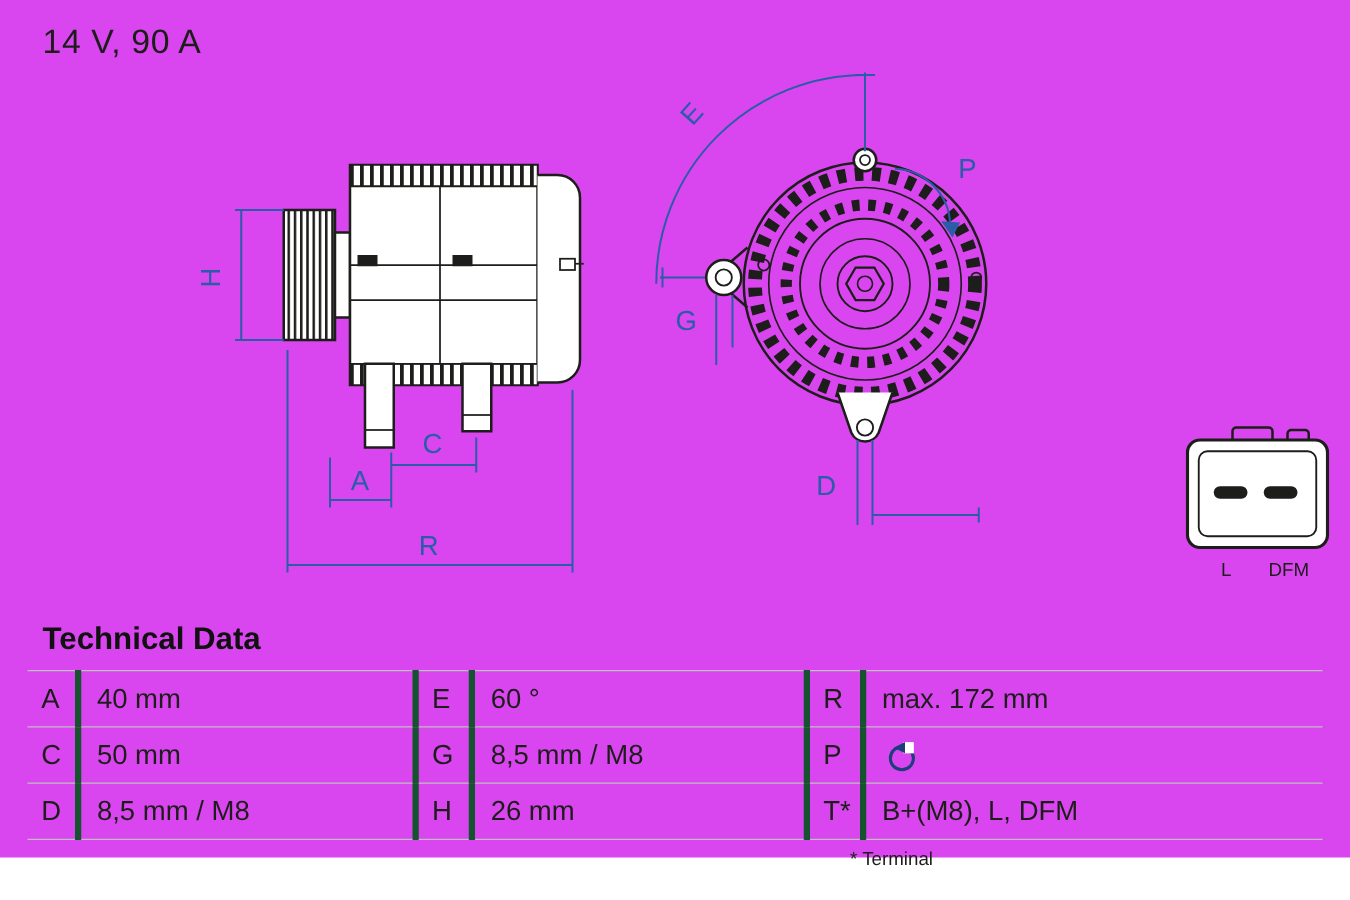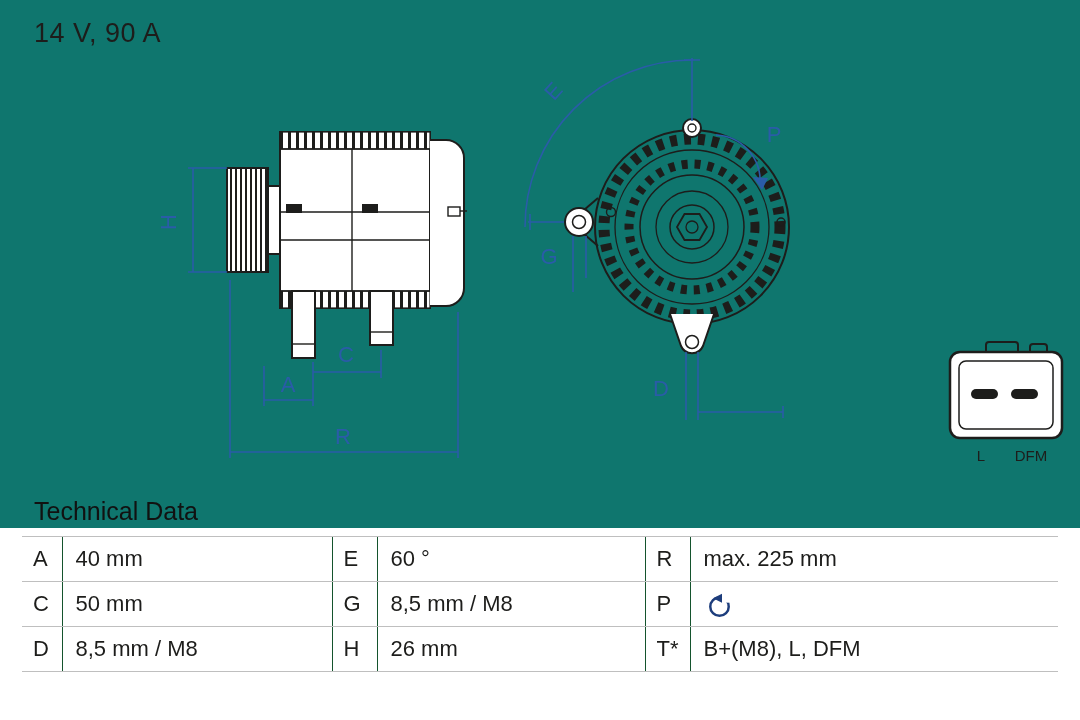--- a/index.html
+++ b/index.html
@@ -1,27 +1,27 @@
 <!DOCTYPE html>
 <html><head>
 <meta charset="utf-8">
 <style>
   * { margin:0; padding:0; box-sizing:border-box; }
   html,body { width:1080px; height:720px; background:#ffffff; font-family:"Liberation Sans",sans-serif; color:#1d1d1b; overflow:hidden; }
-  .page { position:relative; width:1080px; height:528px; background:#0f766e; }
+  .page { position:relative; width:1080px; height:686px; background:#d946ef; }
   .title { position:absolute; left:34px; top:18px; font-size:27px; letter-spacing:0.5px; }
   svg.drawing { position:absolute; left:0; top:0; }
   svg text { stroke:none; }
   .dim-label { font-size:22px; fill:#2a5ca8; font-family:"Liberation Sans",sans-serif; }
   .conn-label { font-size:15px; fill:#1d1d1b; font-family:"Liberation Sans",sans-serif; }
   .tech { position:absolute; left:0; top:497px; width:1080px; }
-  .tech h2 { margin-left:34px; font-size:25px; font-weight:normal; color:#111; }
+  .tech h2 { margin-left:34px; font-size:25px; font-weight:bold; color:#111; }
   table.specs { border-collapse:collapse; table-layout:fixed; width:1036px; margin:10px 0 0 22px; font-size:22px; }
   table.specs td { height:45px; vertical-align:middle; border-top:1px solid #bfbfbf; border-bottom:1px solid #bfbfbf; overflow:hidden; white-space:nowrap; }
-  table.specs td + td { border-left:1px solid #14532d; }
+  table.specs td + td { border-left:5px solid #14532d; }
   td.k { padding-left:11px; }
   td.v { padding-left:13px; }
   .rot-icon { vertical-align:middle; margin-left:2px; margin-top:2px; }
   .footnote { font-size:15px; margin:7px 0 0 680px; }
 </style>
 </head>
 <body>
 
 <div class="page">
 
@@ -155,21 +155,21 @@
         <col style="width:45px">
           <col style="width:368px">
       </colgroup>
       <tbody>
           <tr>
         <td class="k">A</td>
         <td class="v">40 mm</td>
         <td class="k">E</td>
         <td class="v">60 °</td>
         <td class="k">R</td>
-        <td class="v">max. 225 mm</td>
+        <td class="v">max. 172 mm</td>
       </tr>
       <tr>
         <td class="k">C</td>
         <td class="v">50 mm</td>
         <td class="k">G</td>
         <td class="v">8,5 mm / M8</td>
         <td class="k">P</td>
         <td class="v">
           <span></span>
           <svg class="rot-icon" width="27" height="27" viewBox="0 0 24 24">
@@ -182,15 +182,16 @@
       <tr>
         <td class="k">D</td>
         <td class="v">8,5 mm / M8</td>
         <td class="k">H</td>
         <td class="v">26 mm</td>
         <td class="k">T*</td>
         <td class="v">B+(M8), L, DFM</td>
       </tr>
     </tbody>
       </table>
+    <div class="footnote">* Terminal</div>
   </section>
 
 </div>
 
 </body></html>

